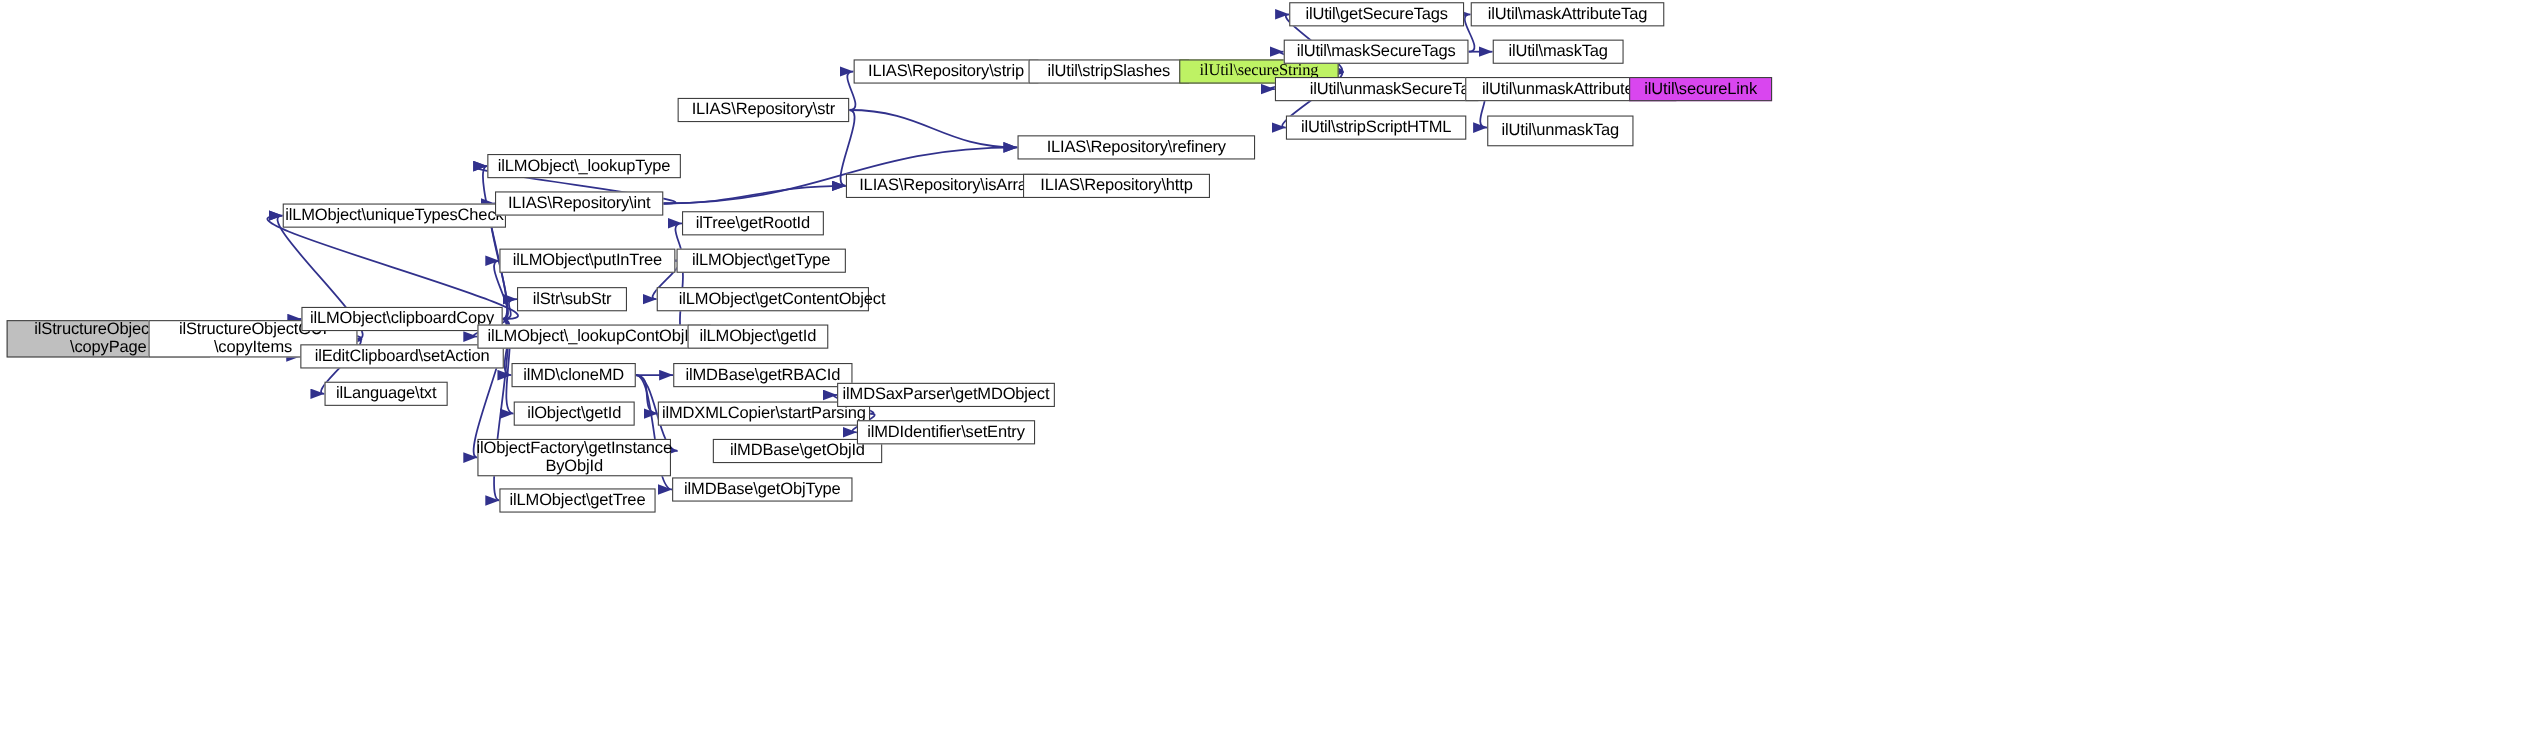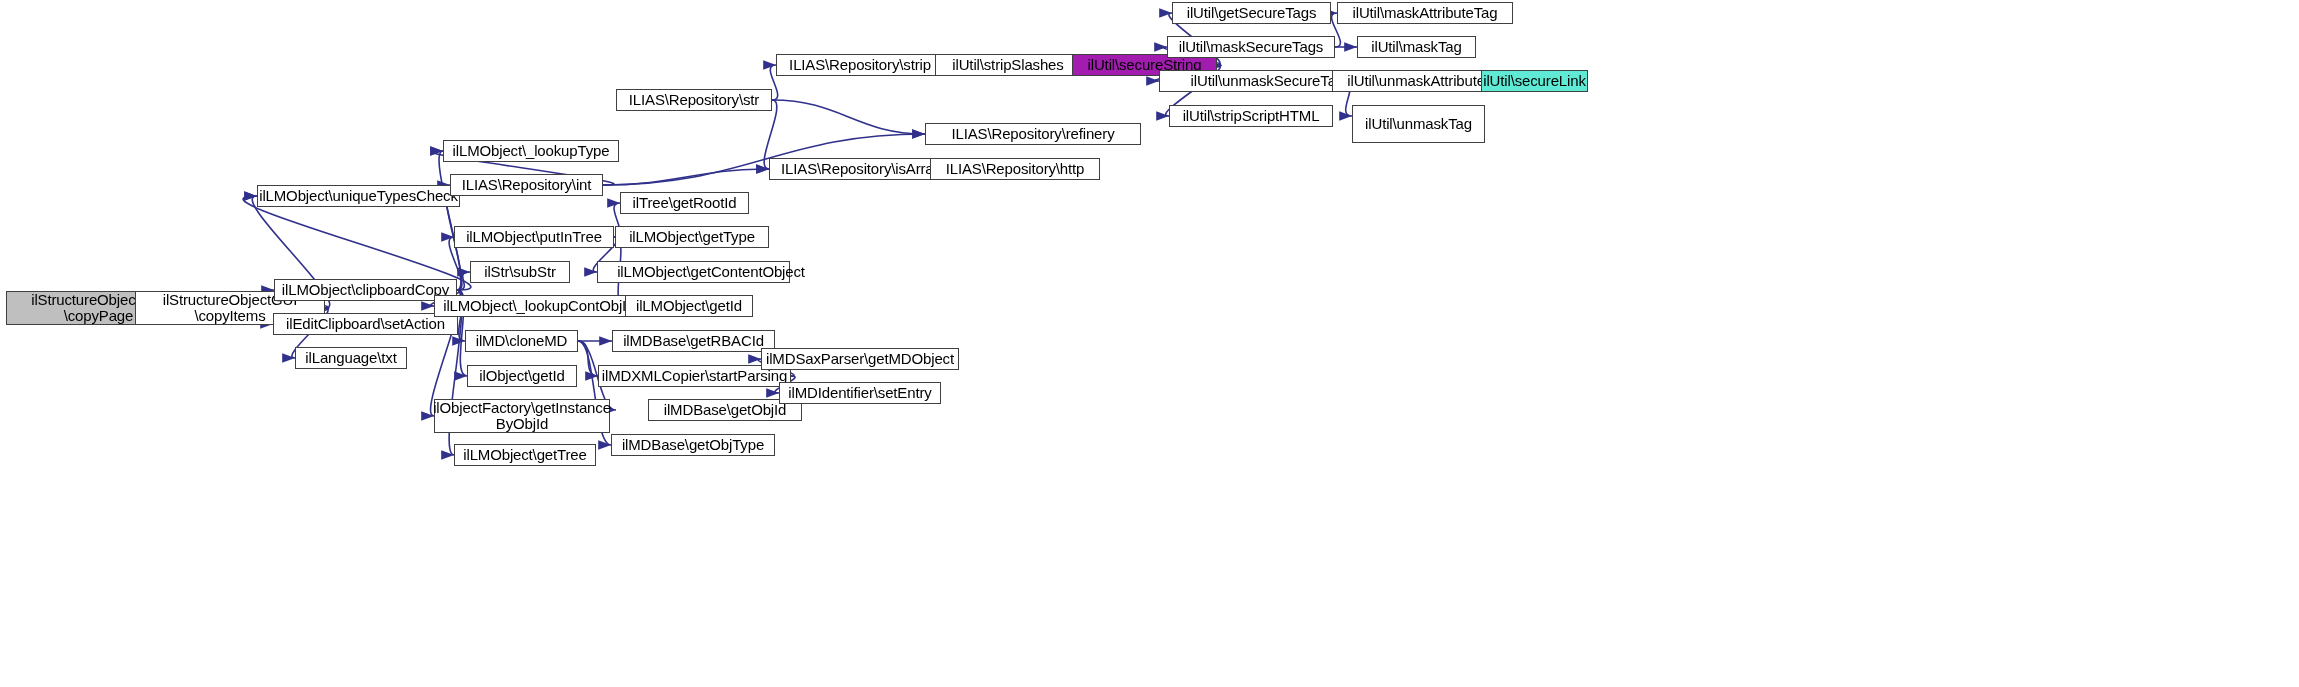--- a/index.html
+++ b/index.html
@@ -116,24 +116,24 @@
       <div class="node" style="left: 616px; top: 399px; width: 154px; height: 22px; border-color: rgb(64, 64, 64); background: rgb(255, 255, 255); margin-left: 32px;">ilMDBase\getObjId</div>
       <div class="node" style="left: 611px; top: 434px; width: 164px; height: 22px; border-color: rgb(64, 64, 64); background: rgb(255, 255, 255);">ilMDBase\getObjType</div>
       <div class="node" style="left: 616px; top: 89px; width: 156px; height: 22px; border-color: rgb(64, 64, 64); background: rgb(255, 255, 255);">ILIAS\Repository\str</div>
       <div class="node" style="left: 761px; top: 348px; width: 198px; height: 22px; border-color: rgb(64, 64, 64); background: rgb(255, 255, 255);">ilMDSaxParser\getMDObject</div>
       <div class="node" style="left: 779px; top: 382px; width: 162px; height: 22px; border-color: rgb(64, 64, 64); background: rgb(255, 255, 255);">ilMDIdentifier\setEntry</div>
       <div class="node" style="left: 776px; top: 54px; width: 168px; height: 22px; border-color: rgb(64, 64, 64); background: rgb(255, 255, 255);">ILIAS\Repository\strip</div>
       <div class="node" style="left: 769px; top: 158px; width: 184px; height: 22px; border-color: rgb(64, 64, 64); background: rgb(255, 255, 255);">ILIAS\Repository\isArray</div>
       <div class="node" style="left: 925px; top: 123px; width: 216px; height: 22px; border-color: rgb(64, 64, 64); background: rgb(255, 255, 255);">ILIAS\Repository\refinery</div>
       <div class="node" style="left: 930px; top: 158px; width: 170px; height: 22px; border-color: rgb(64, 64, 64); background: rgb(255, 255, 255);">ILIAS\Repository\http</div>
       <div class="node" style="left: 935px; top: 54px; width: 146px; height: 22px; border-color: rgb(64, 64, 64); background: rgb(255, 255, 255);">ilUtil\stripSlashes</div>
-      <div class="node" style="left: 1072px; top: 54px; width: 145px; height: 22px; border-color: rgb(64, 64, 64); background: #a21caf;">ilUtil\secureString</div>
+      <div class="node" style="left: 1072px; top: 54px; width: 145px; height: 22px; border-color: rgb(64, 64, 64); background: #bef264; font-family: Liberation Serif, serif;">ilUtil\secureString</div>
       <div class="node" style="left: 1172px; top: 2px; width: 159px; height: 22px; border-color: rgb(64, 64, 64); background: rgb(255, 255, 255);">ilUtil\getSecureTags</div>
       <div class="node" style="left: 1167px; top: 36px; width: 168px; height: 22px; border-color: rgb(64, 64, 64); background: rgb(255, 255, 255);">ilUtil\maskSecureTags</div>
       <div class="node" style="left: 1159px; top: 70px; width: 185px; height: 22px; border-color: rgb(64, 64, 64); background: rgb(255, 255, 255); padding-left: 39px;">ilUtil\unmaskSecureTags</div>
       <div class="node" style="left: 1169px; top: 105px; width: 164px; height: 22px; border-color: rgb(64, 64, 64); background: rgb(255, 255, 255);">ilUtil\stripScriptHTML</div>
       <div class="node" style="left: 1337px; top: 2px; width: 176px; height: 22px; border-color: rgb(64, 64, 64); background: rgb(255, 255, 255);">ilUtil\maskAttributeTag</div>
       <div class="node" style="left: 1357px; top: 36px; width: 119px; height: 22px; border-color: rgb(64, 64, 64); background: rgb(255, 255, 255);">ilUtil\maskTag</div>
       <div class="node" style="left: 1332px; top: 70px; width: 192px; height: 22px; border-color: rgb(64, 64, 64); background: rgb(255, 255, 255);">ilUtil\unmaskAttributeTag</div>
-      <div class="node" style="left: 1352px; top: 105px; width: 133px; height: 38px; border-color: rgb(64, 64, 64); background: rgb(255, 255, 255);">ilUtil\unmaskTag</div>
-      <div class="node" style="left: 1481px; top: 70px; width: 107px; height: 22px; border-color: rgb(64, 64, 64); background: #5eead4;">ilUtil\secureLink</div>
+      <div class="node" style="left: 1352px; top: 105px; width: 133px; height: 28px; border-color: rgb(64, 64, 64); background: rgb(255, 255, 255);">ilUtil\unmaskTag</div>
+      <div class="node" style="left: 1481px; top: 70px; width: 130px; height: 22px; border-color: rgb(64, 64, 64); background: #d946ef;">ilUtil\secureLink</div>
     </div>
 </div>
 
 </body></html>

